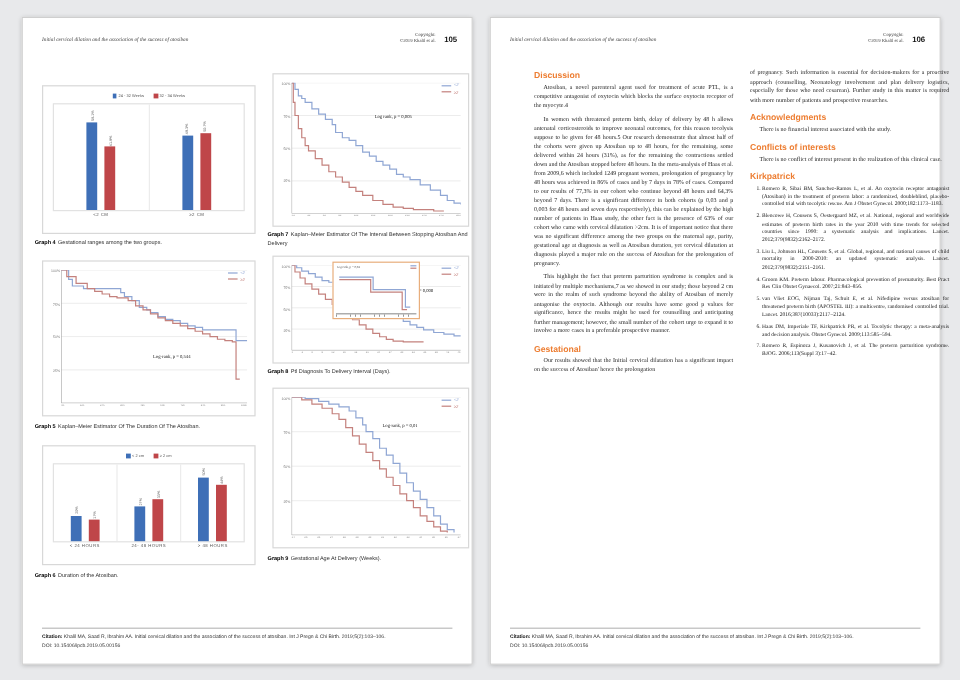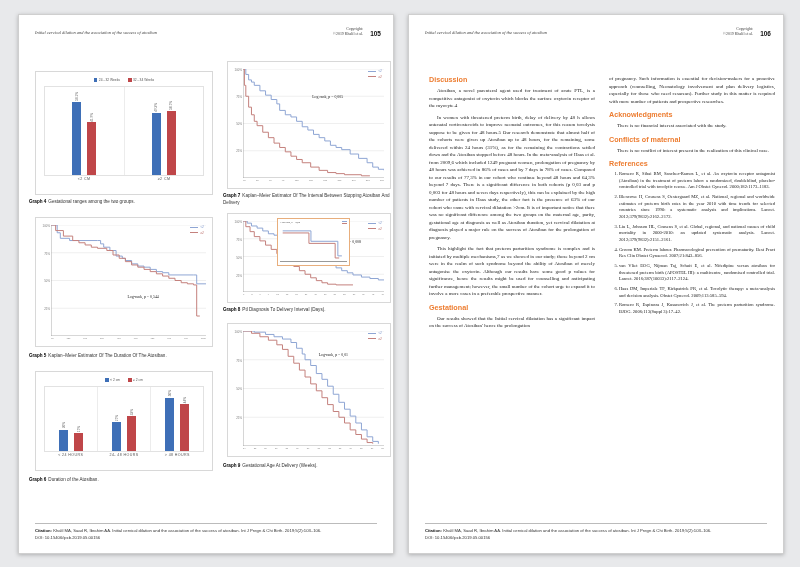--- a/index.html
+++ b/index.html
@@ -58,21 +58,21 @@
   .km-lg-row{display:flex;align-items:center;gap:2px;}
   .km-dash{width:8px;border-top:1px solid #000;display:inline-block;}
   .km-ann{position:absolute;font-size:3.9px;color:#222;white-space:nowrap;}
   .km-inset{position:absolute;left:30%;top:5%;width:44%;height:52%;background:#fff;border:1px solid #e8ae7c;}
   .km-inset-ann{position:absolute;left:3px;top:2px;font-size:2.6px;color:#444;}
   .km-inset-legend{position:absolute;right:2px;top:2px;display:flex;flex-direction:column;gap:1px;}
   .km-inset-legend i{width:5px;border-top:1px solid #000;display:block;}
   .km-inset-svg{position:absolute;left:2px;right:2px;top:7px;bottom:4px;width:calc(100% - 4px);height:calc(100% - 11px);}
   .km-inset-ticks{position:absolute;left:2px;right:2px;bottom:1px;height:2px;border-top:0.5px solid #999;background:repeating-linear-gradient(90deg,#999 0 0.5px,transparent 0.5px 4px);}
   
-  .col{position:absolute;top:60px;}
+  .col{position:absolute;top:43px;margin-left:16px;}
   .col-left{left:20px;width:166px;}
   .col-right{left:200px;width:166px;}
   .sec{font-family:"Liberation Sans",sans-serif;font-weight:bold;font-size:7.2px;color:#ed7d31;margin:5px 0 3px 0;}
   .sec:first-child{margin-top:0;}
   .col p{font-size:5px;line-height:1.5;text-align:justify;margin:0 0 4px 0;color:#1a1a1a;text-indent:8px;}
   .col p.noindent{text-indent:0;}
   ol.refs{margin:0;padding-left:10px;}
   ol.refs li{font-size:4.6px;line-height:1.45;text-align:justify;color:#1a1a1a;margin-bottom:3px;}
 </style>
 </head>
@@ -405,23 +405,23 @@
       <p>In women with threatened preterm birth, delay of delivery by 48 h allows antenatal corticosteroids to improve neonatal outcomes, for this reason tocolysis suppose to be given for 48 hours.5 Our research demonstrate that almost half of the cohorts were given up Atosiban up to 48 hours, for the remaining, some delivered within 24 hours (31%), as for the remaining the contractions settled down and the Atosiban stopped before 48 hours. In the meta-analysis of Haas et al. from 2009,6 which included 1249 pregnant women, prolongation of pregnancy by 48 hours was achieved in 86% of cases and by 7 days in 78% of cases. Compared to our results of 77,3% in our cohort who continue beyond 48 hours and 64,3% beyond 7 days. There is a significant difference in both cohorts (p 0,03 and p 0,003 for 48 hours and seven days respectively), this can be explained by the high number of patients in Haas study, the other fact is the presence of 63% of our cohort who came with cervical dilatation &gt;2cm. It is of important notice that there was no significant difference among the two groups on the maternal age, parity, gestational age at diagnosis as well as Atosiban duration, yet cervical dilatation at diagnosis played a major rule on the success of Atosiban for the prolongation of pregnancy.</p>
       <p>This highlight the fact that preterm parturition syndrome is complex and is initiated by multiple mechanisms,7 as we showed in our study; those beyond 2 cm were in the realm of such syndrome beyond the ability of Atosiban of merely antagonise the oxytocin. Although our results have some good p values for significance, hence the results might be used for counselling and anticipating further management; however, the small number of the cohort urge to expand it to involve a more cases in a preferable prospective manner.</p>
       <h2 class="sec">Gestational</h2>
       <p>Our results showed that the Initial cervical dilatation has a significant impact on the success of Atosiban' hence the prolongation</p>
     </div>
 
     <div class="col col-right">
       <p class="noindent">of pregnancy. Such information is essential for decision-makers for a proactive approach (counselling, Neonatology involvement and plan delivery logistics, especially for those who need cesarean). Further study in this matter is required with more number of patients and prospective researches.</p>
       <h2 class="sec">Acknowledgments</h2>
       <p>There is no financial interest associated with the study.</p>
-      <h2 class="sec">Conflicts of maternal</h2>
+      <h2 class="sec">Conflicts of interests</h2>
       <p>There is no conflict of interest present in the realization of this clinical case.</p>
-      <h2 class="sec">References</h2>
+      <h2 class="sec">Kirkpatrick</h2>
       <ol class="refs">
           <li>Romero R, Sibai BM, Sanchez-Ramos L, et al. An oxytocin receptor antagonist (Atosiban) in the treatment of preterm labor: a randomized, doubleblind, placebo-controlled trial with tocolytic rescue. Am J Obstet Gynecol. 2000;182:1173–1183.</li>
           <li>Blencowe H, Cousens S, Oestergaard MZ, et al. National, regional and worldwide estimates of preterm birth rates in the year 2010 with time trends for selected countries since 1990: a systematic analysis and implications. Lancet. 2012;379(9832):2162–2172.</li>
           <li>Liu L, Johnson HL, Cousens S, et al. Global, regional, and national causes of child mortality in 2000-2010: an updated systematic analysis. Lancet. 2012;379(9832):2151–2161.</li>
           <li>Groom KM. Preterm labour. Pharmacological prevention of prematurity. Best Pract Res Clin Obstet Gynaecol. 2007;21:843–856.</li>
           <li>van Vliet EOG, Nijman Taj, Schuit E, et al. Nifedipine versus atosiban for threatened preterm birth (APOSTEL III): a multicentre, randomised controlled trial. Lancet. 2016;387(10033):2117–2124.</li>
           <li>Haas DM, Imperiale TF, Kirkpatrick PR, et al. Tocolytic therapy: a meta-analysis and decision analysis. Obstet Gynecol. 2009;113:585–594.</li>
           <li>Romero R, Espinoza J, Kusanovich J, et al. The preterm parturition syndrome. BJOG. 2006;113(Suppl 3):17–42.</li>
         </ol>
     </div>

